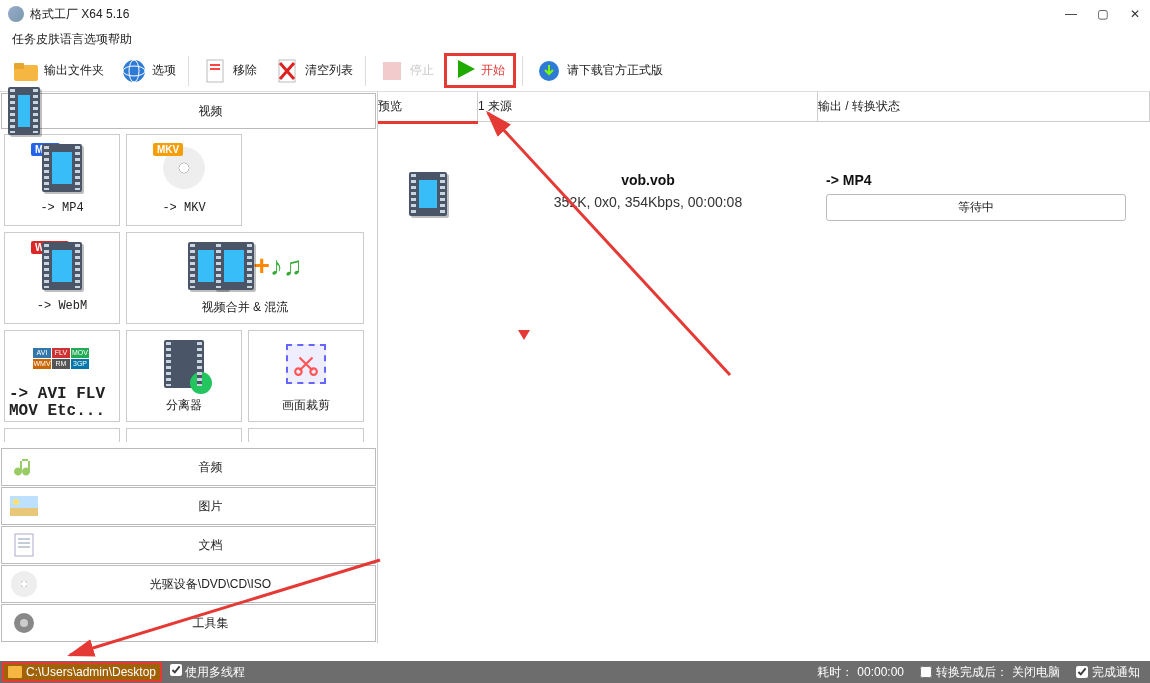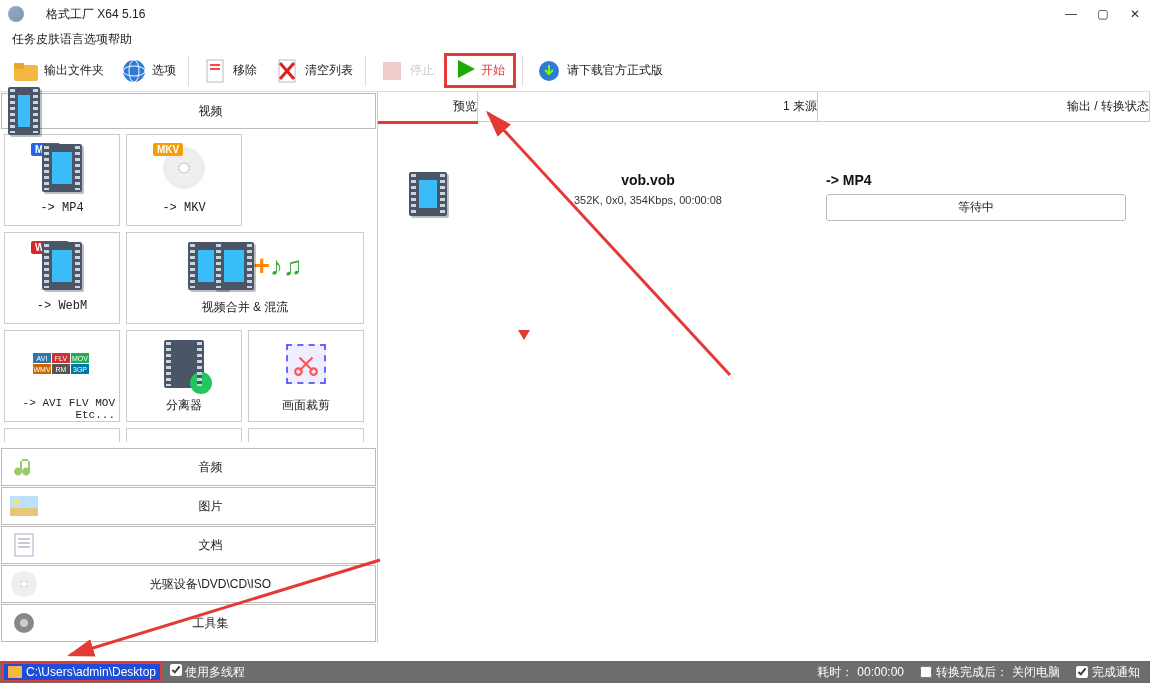--- a/index.html
+++ b/index.html
@@ -1,21 +1,21 @@
 <!DOCTYPE html>
 <html><head>
 <meta charset="utf-8">
 <style>
 * { margin:0; padding:0; box-sizing:border-box; font-family:"Microsoft YaHei","SimSun",sans-serif; }
 body { width:1150px; height:683px; background:#fff; position:relative; overflow:hidden; font-size:12px; }
 
 
 .titlebar { height:28px; display:flex; align-items:center; padding:0 8px; background:#fff; }
 .titlebar .app-icon { width:16px; height:16px; border-radius:50%; background:linear-gradient(135deg,#9ac,#79a); margin-right:6px; }
-.titlebar .title { flex:1; color:#222;margin-left:16px; }
+.titlebar .title { flex:1; color:#222; }
 .winbtns { display:flex; gap:18px; align-items:center; }
 .winbtns span { width:14px; text-align:center; color:#333; }
 
 
 .menubar { height:22px; display:flex; align-items:center; padding:0 12px; gap:0; background:#fff; color:#222; }
 .menubar span { cursor:default; }
 
 
 .toolbar { height:42px; display:flex; align-items:center; padding:2px 6px; border-bottom:1px solid #ddd; gap:4px; }
 .tbtn { display:flex; align-items:center; gap:4px; padding:3px 6px; }
@@ -66,41 +66,41 @@
 .scis { width:40px; height:40px; background:#eef; border:2px dashed #66f; display:flex; align-items:center; justify-content:center; }
 .scis svg{width:26px;height:26px;}
 .multi { display:flex; flex-wrap:wrap; gap:1px; width:58px; }
 .multi span{ width:18px;height:10px; font-size:7px; color:#fff; display:flex; align-items:center; justify-content:center;}
 
 
 .cat-row-stack .cat-head { height:38px; }
 
 
 .thead { display:flex; border-bottom:1px solid #ccc; background:#fff; }
-.thead .th { padding:6px 0; text-align:right; border-right:1px solid #ccc; color:#222; }
+.thead .th { padding:6px 0; text-align:left; border-right:1px solid #ccc; color:#222; }
 .th1{width:100px;} .th2{flex:1;} .th3{width:332px; border-right:none;}
 .preview-hl { box-shadow:0 3px 0 #e53935; position:relative; }
 .preview-hl::after{ content:""; position:absolute; background:#e53935; }
 
 .trow { display:flex; padding:6px 0;margin-top:44px; }
 .trow .c1{ width:100px; display:flex; justify-content:center; }
 .trow .c2{ flex:1; text-align:center; }
 .trow .c2 .fname{ font-weight:bold; font-size:14px; color:#111; margin-bottom:6px;}
-.trow .c2 .finfo{ color:#333; font-size:11px;}
+.trow .c2 .finfo{ color:#333; font-size:14px;}
 .trow .c3{ width:332px; text-align:left; padding:0 8px;}
 .trow .c3 .outfmt{ font-weight:bold; font-size:14px; color:#111; margin-bottom:6px;}
 .trow .c3 .statusbtn{ border:1px solid #bbb; border-radius:3px; padding:4px 0; text-align:center; width:300px; color:#222;}
 
 
 .arrow { position:absolute; pointer-events:none; }
 .triangle-down { width:0;height:0;border-left:6px solid transparent;border-right:6px solid transparent;border-top:10px solid #e53935; position:absolute; }
 
 
 .statusbar { position:absolute; left:0; right:0; bottom:0; height:22px; background:#6d6d6d; color:#fff; display:flex; align-items:center; font-size:12px; }
-.statusbar .pathbox { border:2px solid #e53935; padding:0 4px; margin:0 2px; display:flex; align-items:center; height:20px; background:#1d4ed8; }
+.statusbar .pathbox { border:2px solid #e53935; padding:0 4px; margin:0 2px; display:flex; align-items:center; height:20px; background:#a16207; }
 .statusbar .pathbox .fic{ width:14px;height:12px; background:#f5b742; margin-right:4px; border-radius:1px; }
 .statusbar label{ display:flex; gap:3px; margin-left:6px;}
 .statusbar .spacer{flex:1;}
 .statusbar .r{ margin-right:10px; display:flex; align-items:center; gap:4px;}
 input[type=checkbox]{ width:12px;height:12px; accent-color:#fff;}
 </style>
 </head>
 <body>
 
 <div class="titlebar">
@@ -251,21 +251,21 @@
           <div class="timg">
               <div class="multi">
                 <span style="background:#37a">AVI</span>
                 <span style="background:#c33">FLV</span>
                 <span style="background:#2a5">MOV</span>
                 <span style="background:#c60">WMV</span>
                 <span style="background:#555">RM</span>
                 <span style="background:#07a">3GP</span>
               </div>
             </div>
-          <div class="tlabel" style="font-size:11px;line-height:1.1;text-align:right;padding:0 4px;">-&gt; AVI FLV MOV Etc...</div>
+          <div class="tlabel" style="font-size:16px;line-height:1.1;text-align:left;padding:0 4px;font-weight:bold;">-&gt; AVI FLV MOV Etc...</div>
         </div>
         <div class="tile full-label">
           <div class="timg">
               <div class="film-green">
                 <div class="dot"></div>
               </div>
             </div>
           <div class="tlabel">分离器</div>
         </div>
         <div class="tile full-label">

